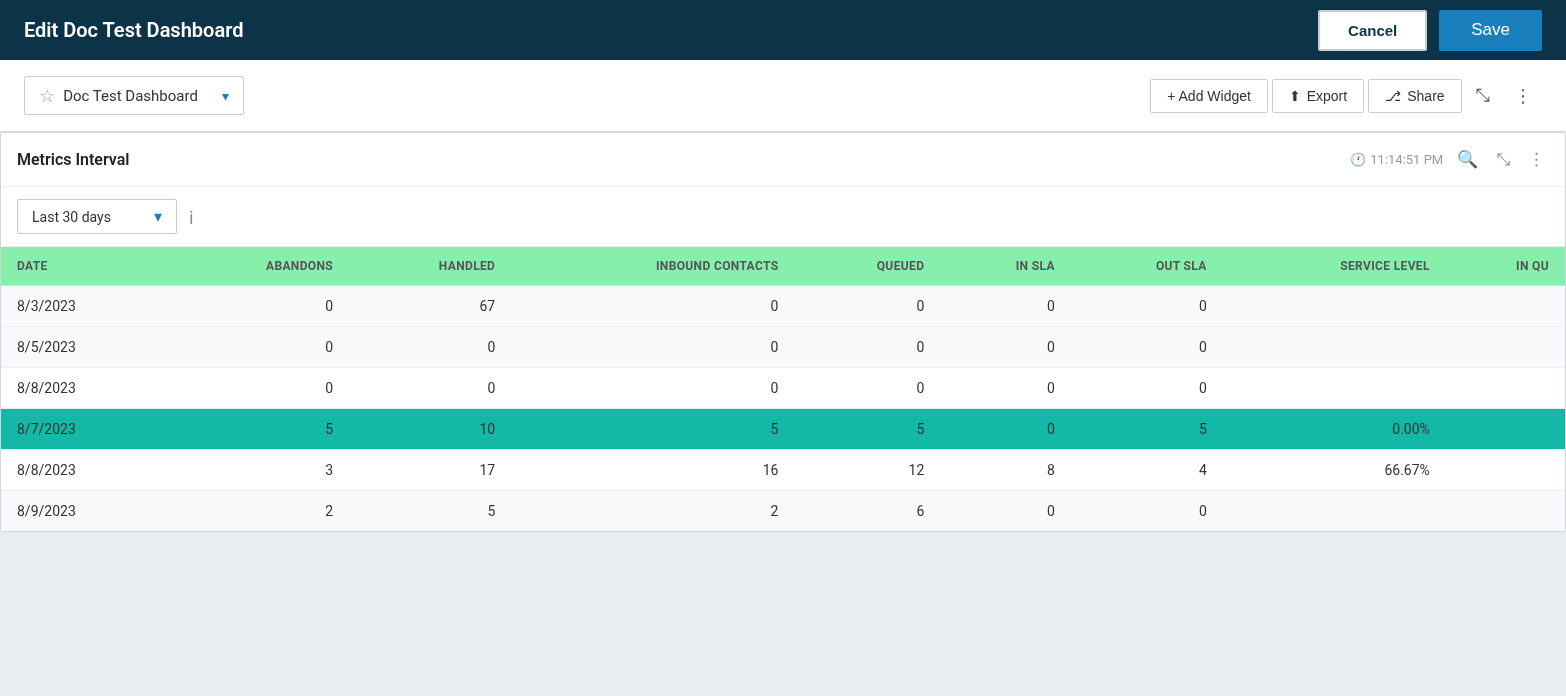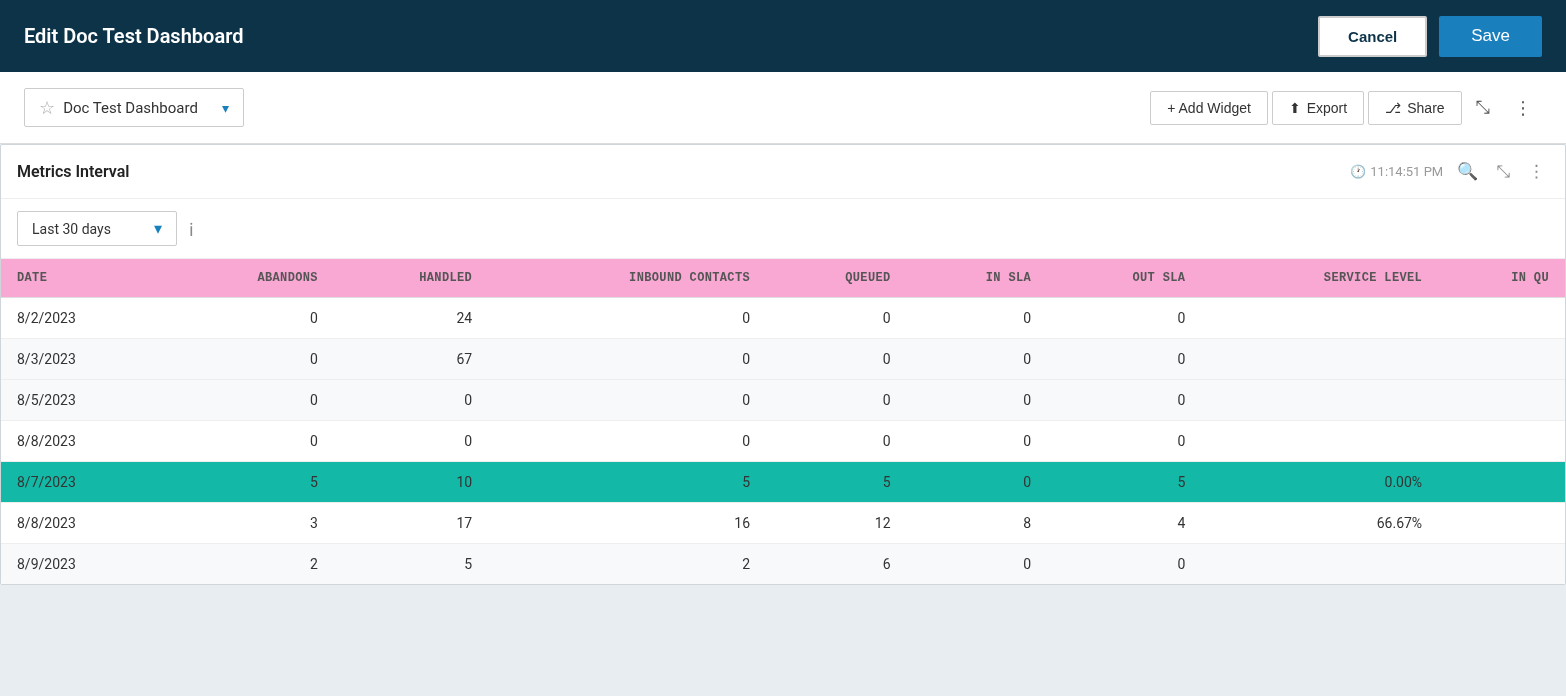--- a/index.html
+++ b/index.html
@@ -6,21 +6,21 @@
     body { font-family: -apple-system, BlinkMacSystemFont, 'Segoe UI', Roboto, sans-serif; background: #e8edf2; min-width: 1566px; }
 
     
     .top-header {
       background: #0d3349;
       color: white;
       display: flex;
       align-items: center;
       justify-content: space-between;
       padding: 0 24px;
-      height: 72px;
+      height: 60px;
     }
     .top-header-title {
       font-size: 20px;
       font-weight: 600;
       color: white;
     }
     .top-header-actions {
       display: flex;
       gap: 12px;
     }
@@ -176,22 +176,21 @@
     .table-container {
       overflow-x: auto;
       border-top: 1px solid #eee;
     }
     table {
       width: 100%;
       border-collapse: collapse;
       font-size: 14px;
     }
     thead tr {
-      background: #f9a8d4;
-      font-family: Liberation Mono, monospace;
+      background: #86efac;
     }
     thead th {
       padding: 12px 16px;
       text-align: left;
       font-weight: 700;
       color: #555;
       font-size: 12px;
       letter-spacing: 0.03em;
       border-bottom: 1px solid #ddd;
       white-space: nowrap;
@@ -280,31 +279,20 @@
             <th class="num">HANDLED</th>
             <th class="num">INBOUND CONTACTS</th>
             <th class="num">QUEUED</th>
             <th class="num">IN SLA</th>
             <th class="num">OUT SLA</th>
             <th class="num">SERVICE LEVEL</th>
             <th class="num">IN QU</th>
           </tr>
         </thead>
         <tbody id="table-body">
-        <tr style="background: white;">
-              <td>8/2/2023</td>
-              <td class="num">0</td>
-              <td class="num">24</td>
-              <td class="num">0</td>
-              <td class="num">0</td>
-              <td class="num">0</td>
-              <td class="num">0</td>
-              <td class="num"></td>
-              <td class="num"></td>
-            </tr>
             <tr style="background: rgb(247, 249, 251);">
               <td>8/3/2023</td>
               <td class="num">0</td>
               <td class="num">67</td>
               <td class="num">0</td>
               <td class="num">0</td>
               <td class="num">0</td>
               <td class="num">0</td>
               <td class="num"></td>
               <td class="num"></td>

